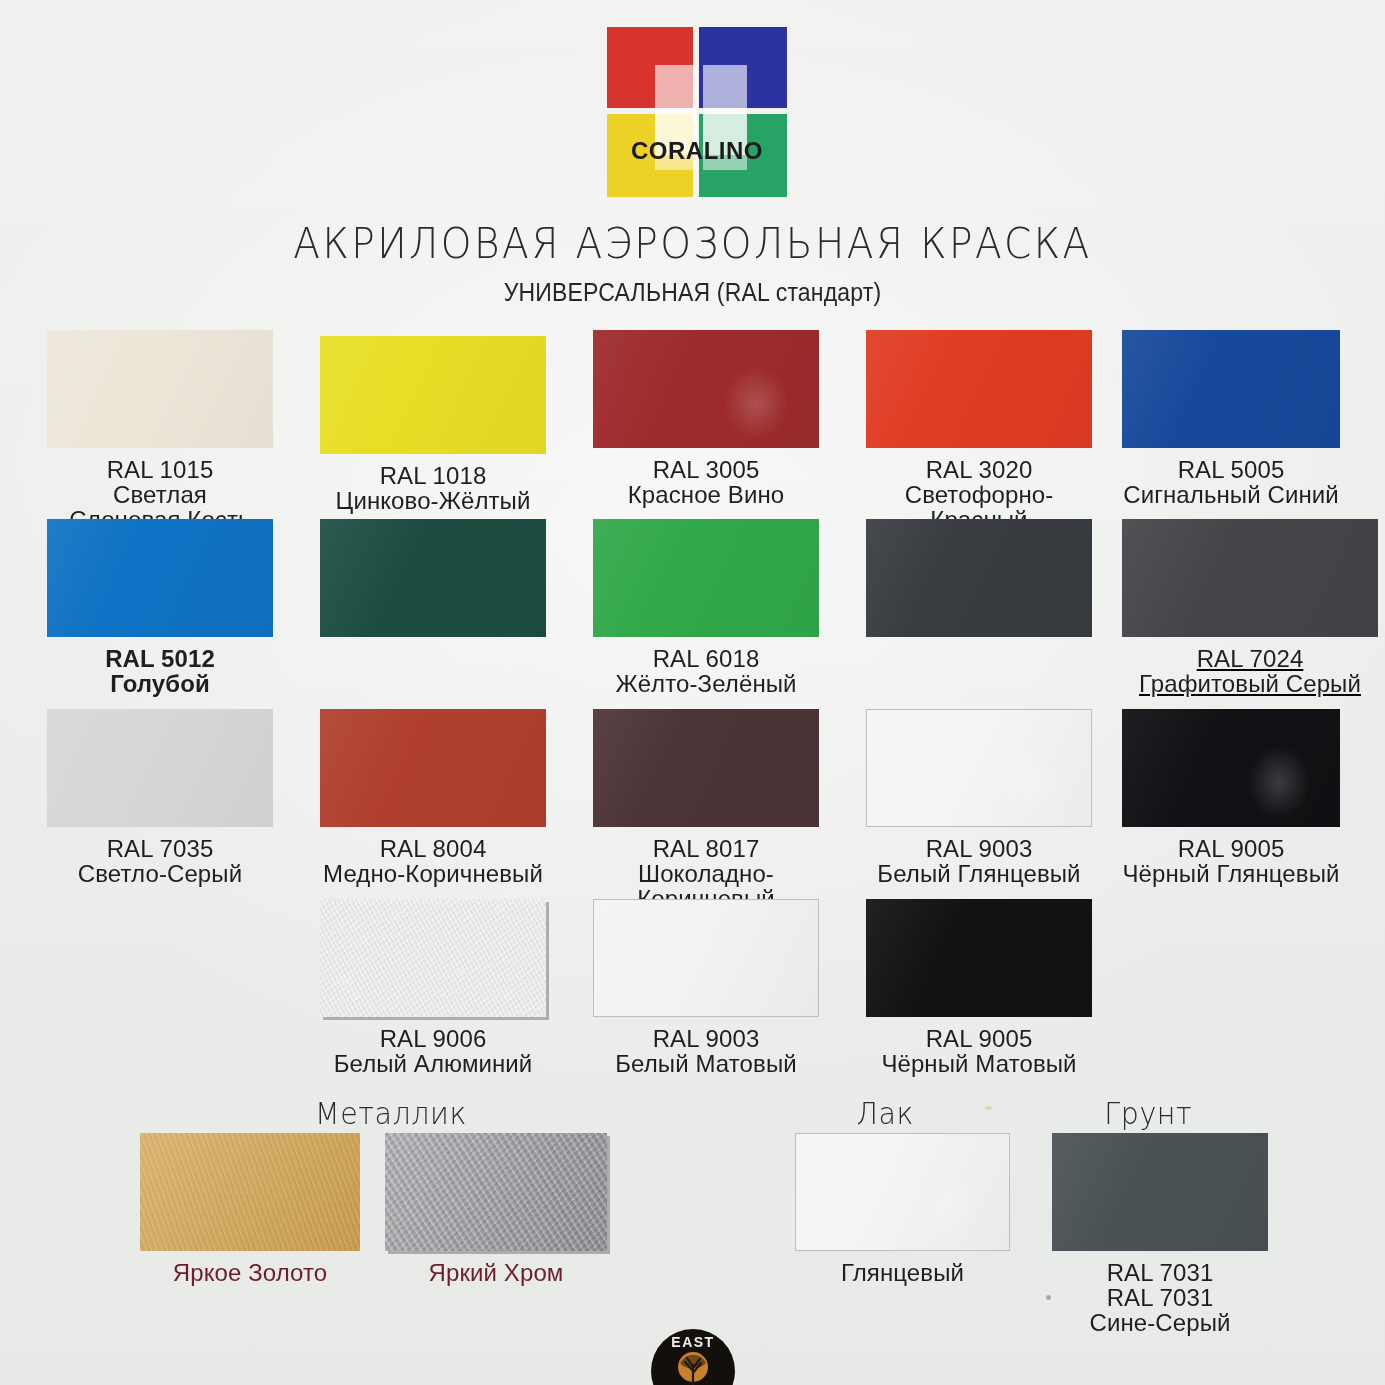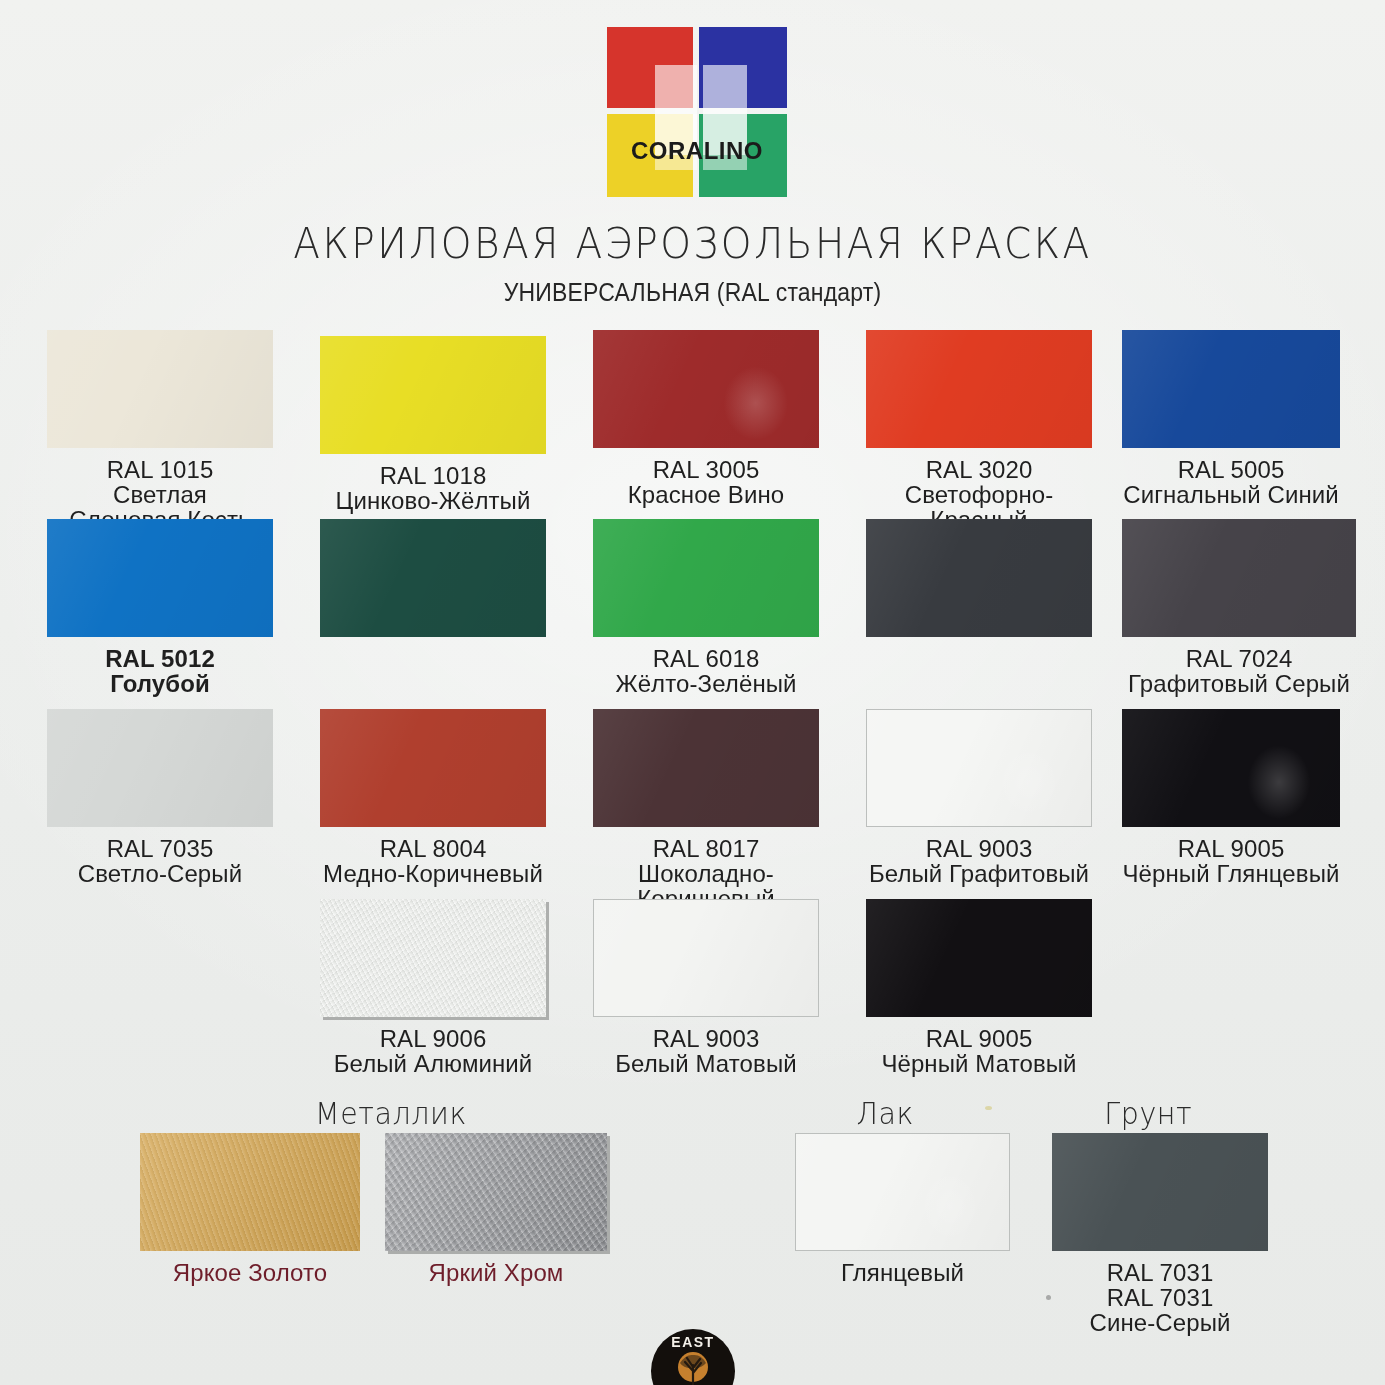--- a/index.html
+++ b/index.html
@@ -266,21 +266,21 @@
       <div class="cell" style="left:593px;top:519px;width:226px;">
         <div class="chip" style="background:#31a84a;"></div>
         <div class="caption">
           <span class="code">RAL 6018</span>
           <span class="nm">Жёлто-Зелёный</span>
         </div>
       </div>
       <div class="cell" style="left:866px;top:519px;width:226px;">
         <div class="chip" style="background:#383b40;"></div>
       </div>
-      <div class="cell" style="left:1122px;top:519px;width:234px;">
+      <div class="cell" style="left:1122px;top:519px;width:256px;text-decoration:underline;">
         <div class="chip" style="background:#464349;"></div>
         <div class="caption">
           <span class="code">RAL 7024</span>
           <span class="nm">Графитовый Серый</span>
         </div>
       </div>
       <div class="cell" style="left:47px;top:709px;width:226px;">
         <div class="chip" style="background:#d5d8d6;"></div>
         <div class="caption">
           <span class="code">RAL 7035</span>
@@ -298,21 +298,21 @@
         <div class="chip" style="background:#4c3336;"></div>
         <div class="caption">
           <span class="code">RAL 8017</span>
           <span class="nm">Шоколадно-Коричневый</span>
         </div>
       </div>
       <div class="cell" style="left:866px;top:709px;width:226px;">
         <div class="chip bordered gloss" style="background:#f5f6f4;"></div>
         <div class="caption">
           <span class="code">RAL 9003</span>
-          <span class="nm">Белый Графитовый</span>
+          <span class="nm">Белый Глянцевый</span>
         </div>
       </div>
       <div class="cell" style="left:1122px;top:709px;width:218px;">
         <div class="chip gloss" style="background:#111014;"></div>
         <div class="caption">
           <span class="code">RAL 9005</span>
           <span class="nm">Чёрный Глянцевый</span>
         </div>
       </div>
       <div class="cell" style="left:320px;top:899px;width:226px;">

